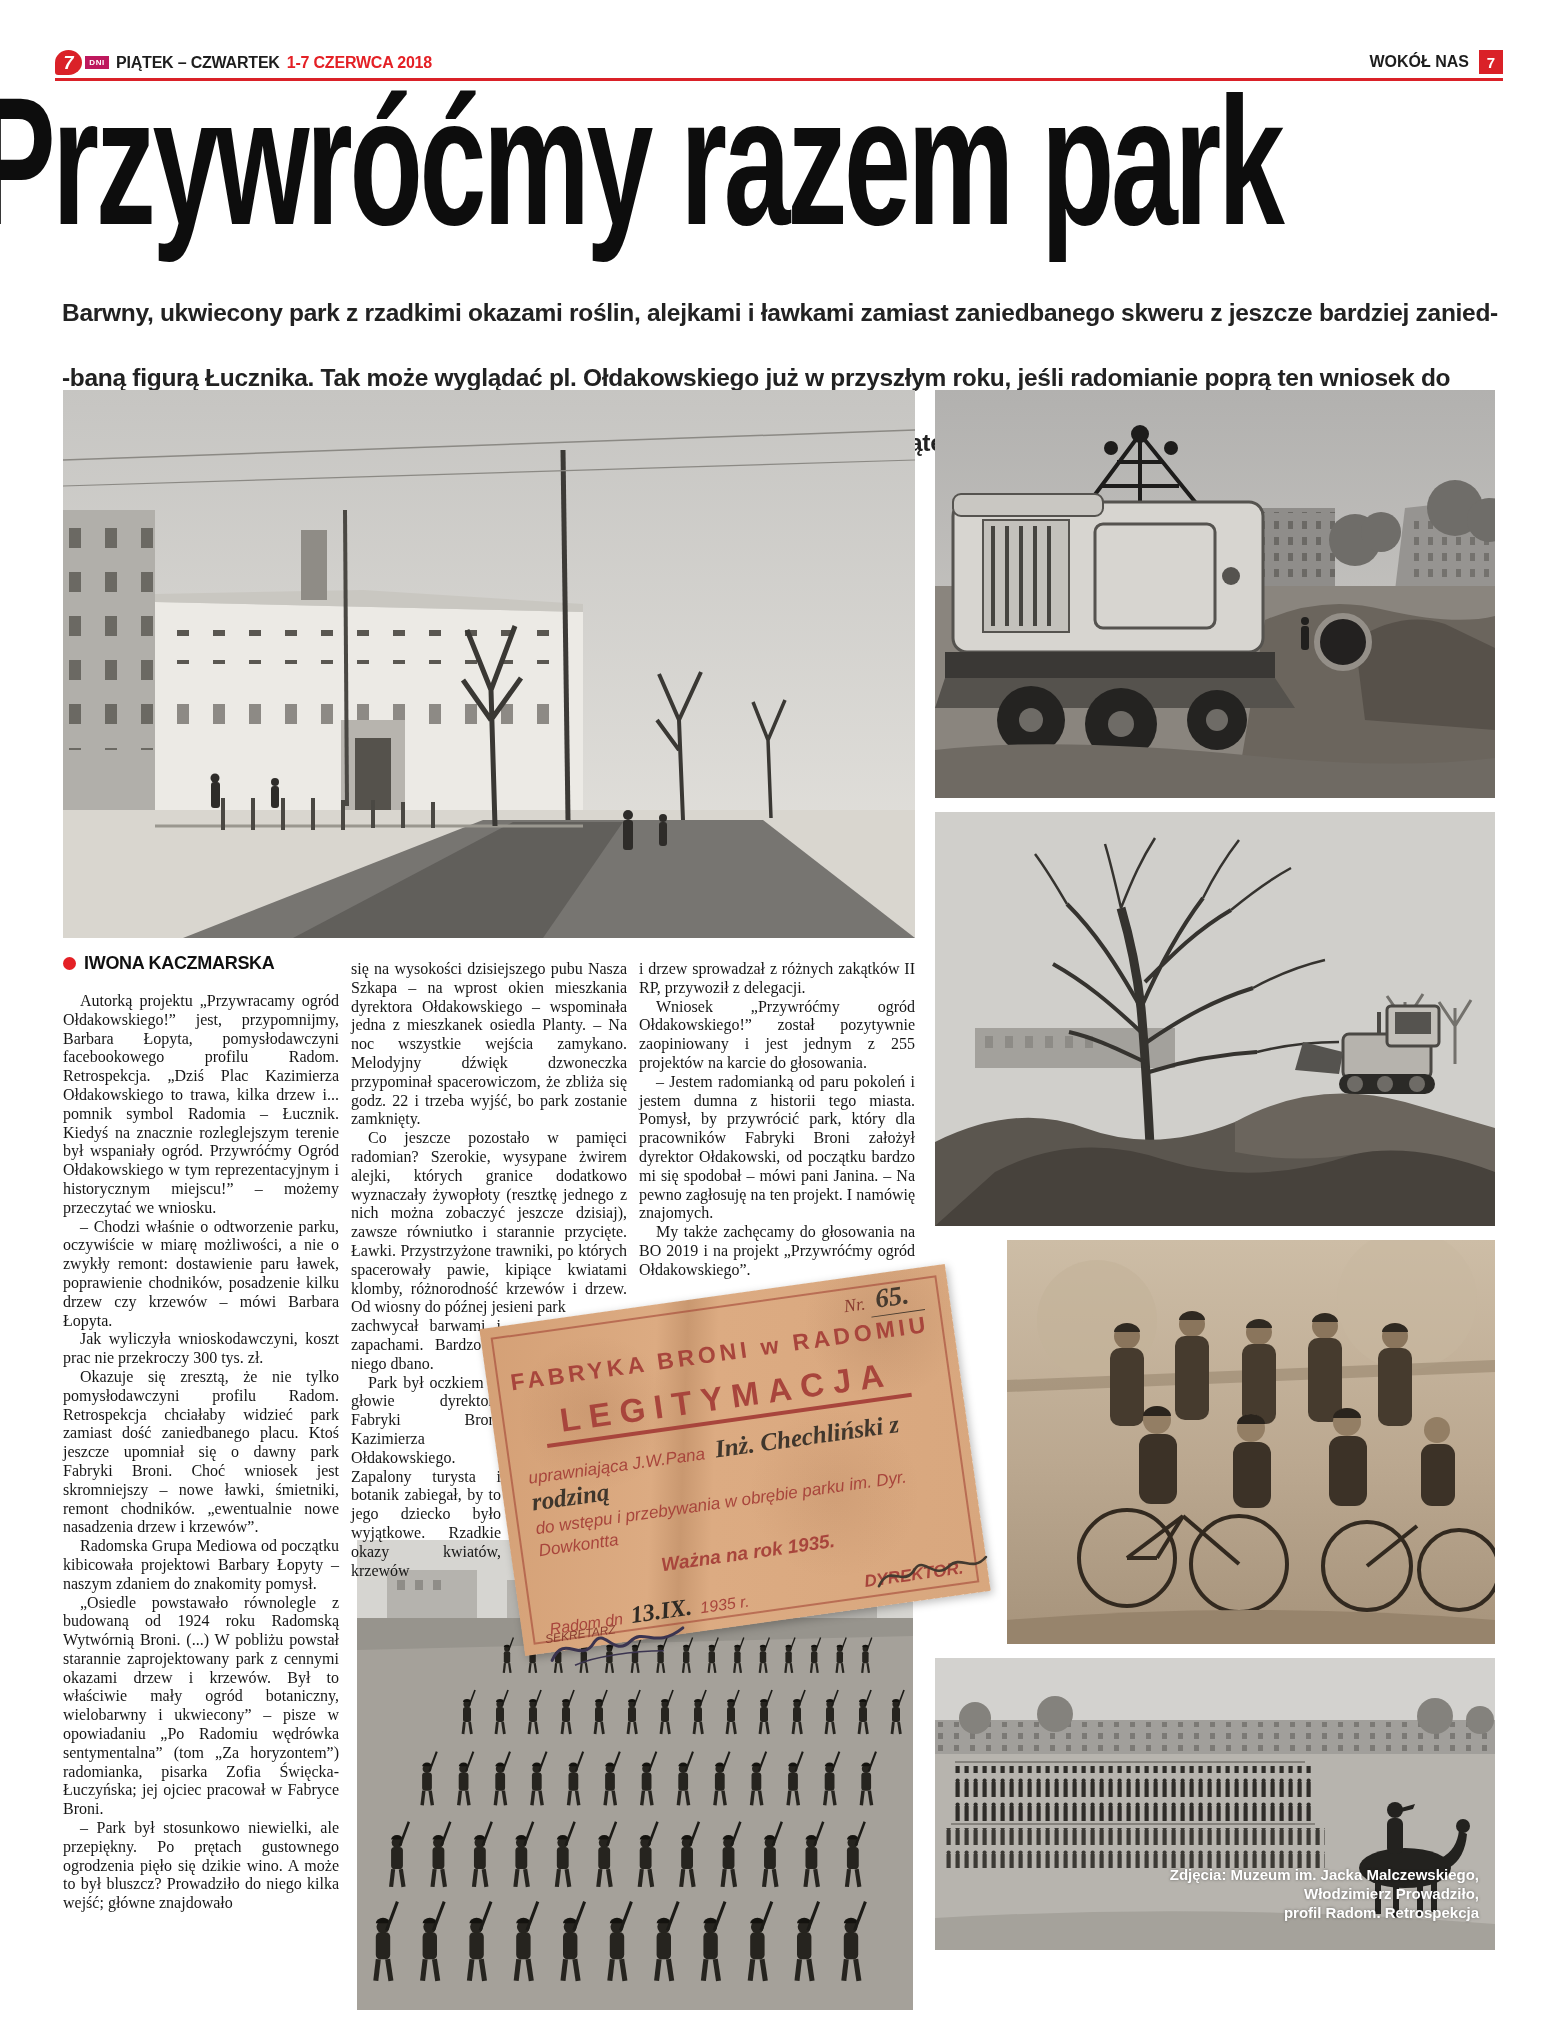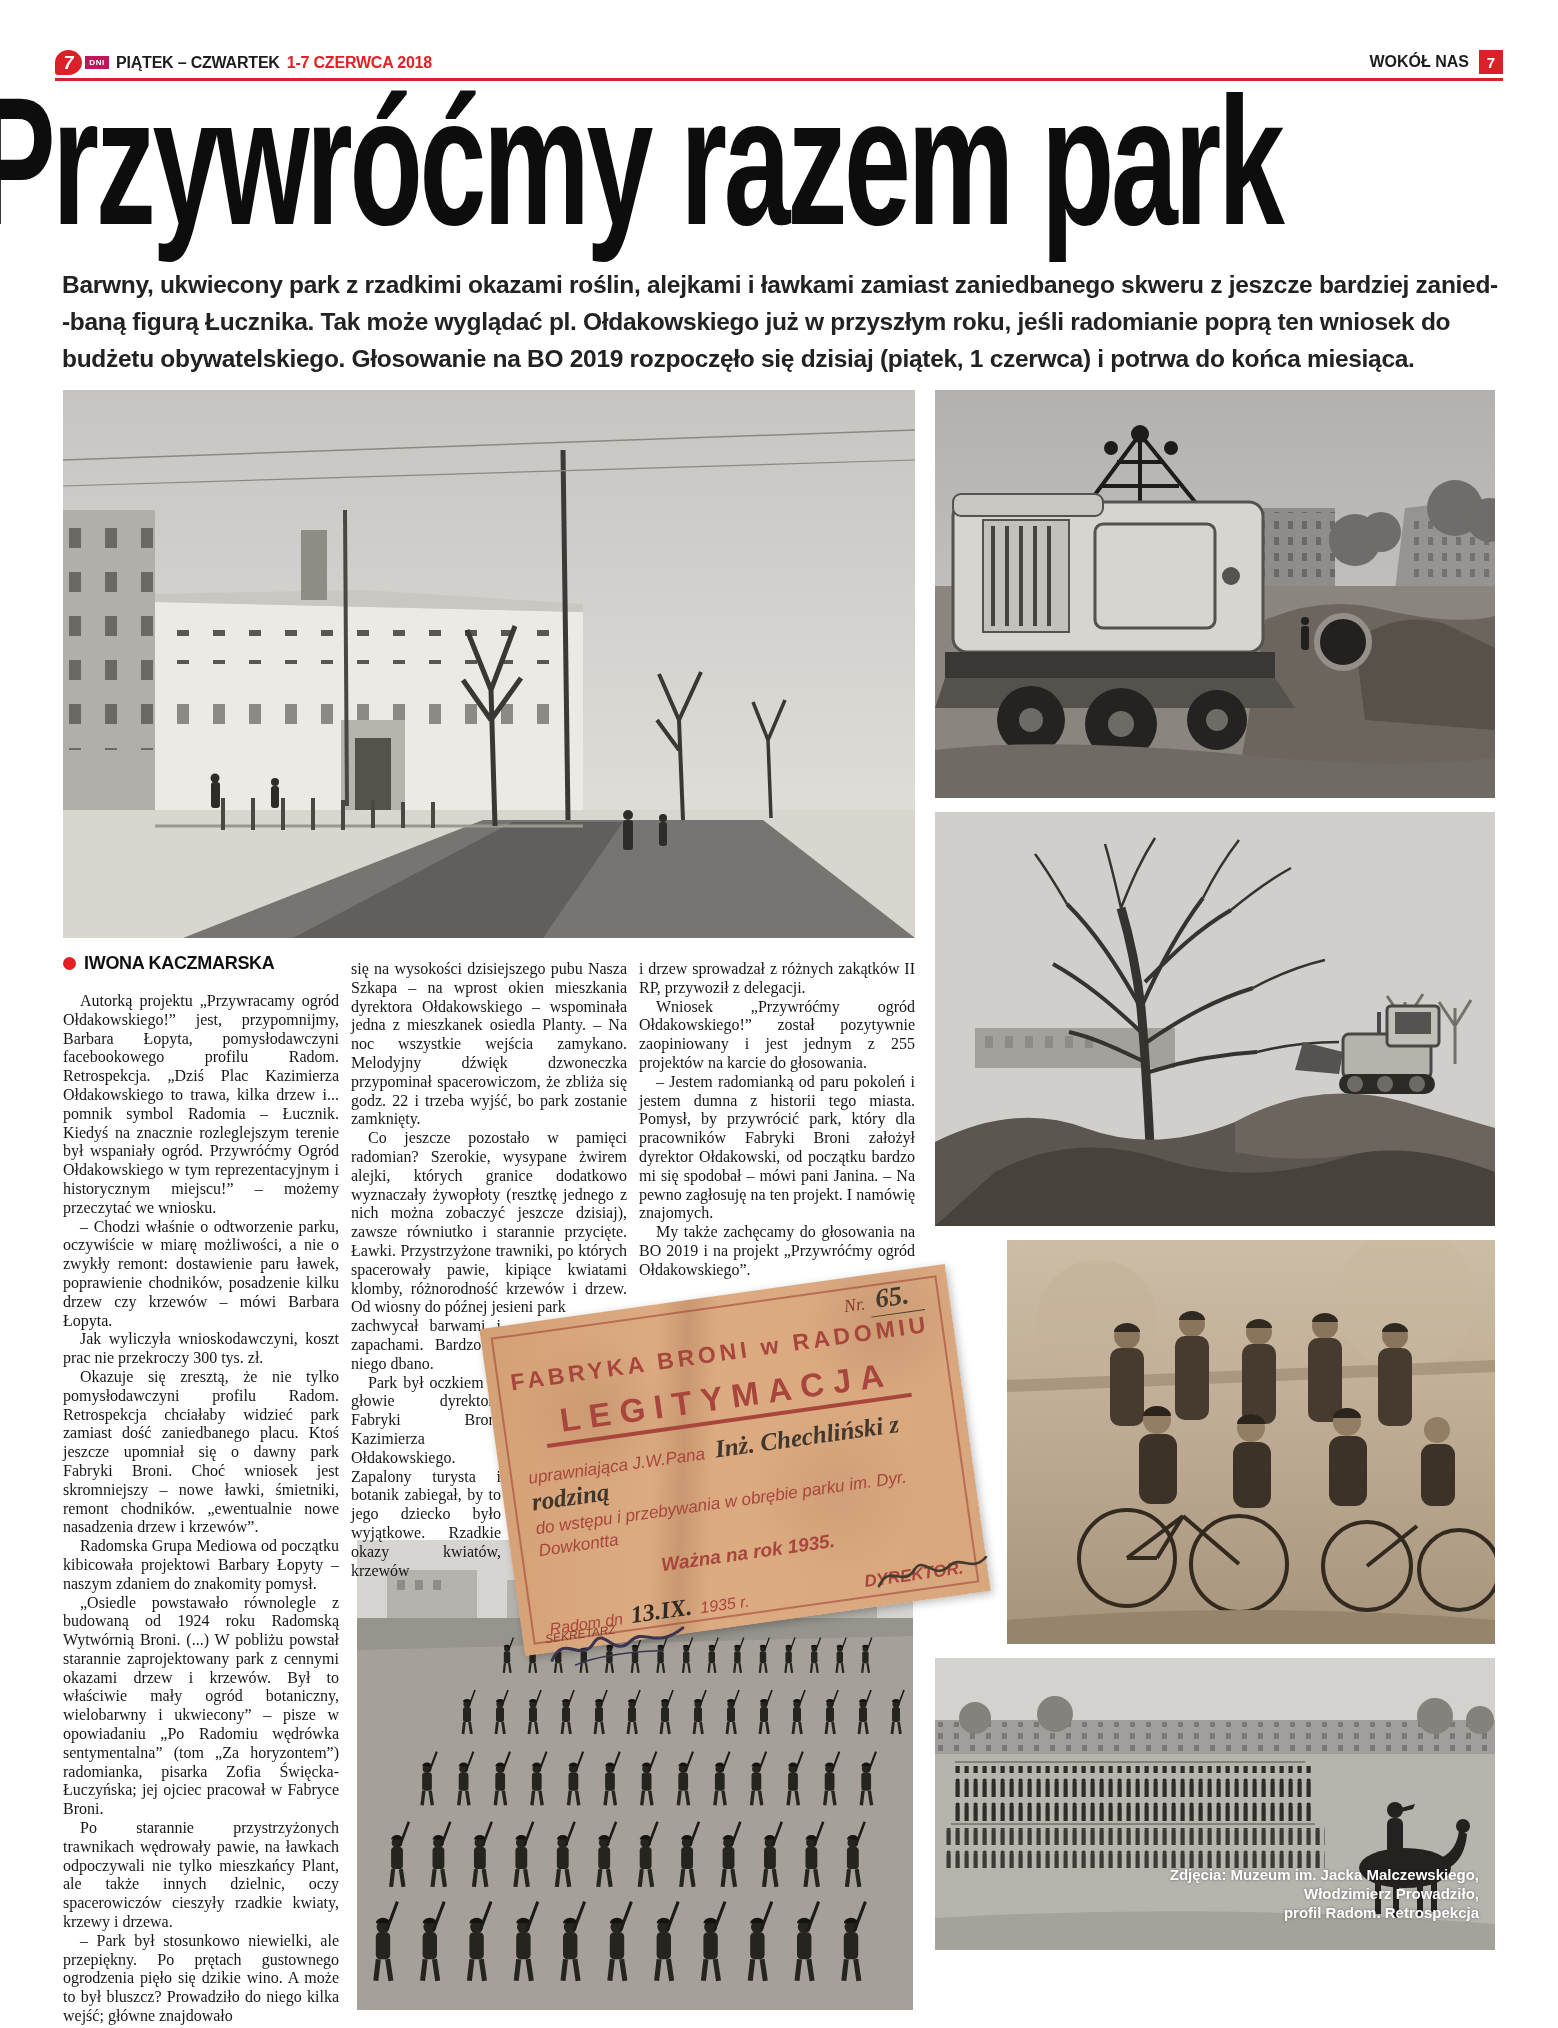--- a/index.html
+++ b/index.html
@@ -27,21 +27,21 @@
     font:bold 15px/1 "Liberation Sans",sans-serif;}
   #masthead-rule{left:55px;top:78px;width:1448px;height:3px;background:#da2128;}
 
   
   #headline{left:0;top:82px;width:1256px;height:158px;display:flex;align-items:center;justify-content:center;}
   #headline span{
     font:bold 182px/1 "Liberation Sans",sans-serif;color:#0d0d0d;
     letter-spacing:-5px;transform:scaleX(.66);transform-origin:50% 50%;white-space:nowrap;display:inline-block;}
   #lead{left:62px;top:266px;width:1440px;font:bold 24.5px/37px "Liberation Sans",sans-serif;
     color:#222;letter-spacing:-.3px;}
-  #lead div{white-space:nowrap;}
+  #lead div{white-space:nowrap;margin-top:28px;}
 
   
   .photo{overflow:hidden;background:#cfcecb;}
   .photo svg{display:block;width:100%;height:100%;}
   #photo-street{left:63px;top:390px;width:852px;height:548px;}
   #photo-excavator{left:935px;top:390px;width:560px;height:408px;}
   #photo-bulldozer{left:935px;top:812px;width:560px;height:414px;}
   #photo-group{left:1007px;top:1240px;width:488px;height:404px;}
   #photo-parade{left:935px;top:1658px;width:560px;height:292px;}
   #photo-march{left:357px;top:1540px;width:556px;height:470px;}
@@ -537,21 +537,20 @@
   <span class="byline-name">IWONA KACZMARSKA</span>
 </div>
 
 <div class="abs col" id="col1">
   <p>Autorką projektu „Przywracamy ogród Ołdakowskiego!” jest, przypomnijmy, Barbara Łopyta, pomysłodawczyni facebookowego profilu Radom. Retrospekcja. „Dziś Plac Kazimierza Ołdakowskiego to trawa, kilka drzew i... pomnik symbol Radomia – Łucznik. Kiedyś na znacznie rozleglejszym terenie był wspaniały ogród. Przywróćmy Ogród Ołdakowskiego w tym reprezentacyjnym i historycznym miejscu!” – możemy przeczytać we wniosku.</p>
   <p>– Chodzi właśnie o odtworzenie parku, oczywiście w miarę możliwości, a nie o zwykły remont: dostawienie paru ławek, poprawienie chodników, posadzenie kilku drzew czy krzewów – mówi Barbara Łopyta.</p>
   <p>Jak wyliczyła wnioskodawczyni, koszt prac nie przekroczy 300 tys. zł.</p>
   <p>Okazuje się zresztą, że nie tylko pomysłodawczyni profilu Radom. Retrospekcja chciałaby widzieć park zamiast dość zaniedbanego placu. Ktoś jeszcze upomniał się o dawny park Fabryki Broni. Choć wniosek jest skromniejszy – nowe ławki, śmietniki, remont chodników. „ewentualnie nowe nasadzenia drzew i krzewów”.</p>
   <p>Radomska Grupa Mediowa od początku kibicowała projektowi Barbary Łopyty – naszym zdaniem do znakomity pomysł.</p>
   <p>„Osiedle powstawało równolegle z budowaną od 1924 roku Radomską Wytwórnią Broni. (...) W pobliżu powstał starannie zaprojektowany park z cennymi okazami drzew i krzewów. Był to właściwie mały ogród botaniczny, wielobarwny i ukwiecony” – pisze w opowiadaniu „Po Radomiu wędrówka sentymentalna” (tom „Za horyzontem”) radomianka, pisarka Zofia Święcka-Łuczyńska; jej ojciec pracował w Fabryce Broni.</p>
-  <p>Po starannie przystrzyżonych trawnikach wędrowały pawie, na ławkach odpoczywali nie tylko mieszkańcy Plant, ale także innych dzielnic, oczy spacerowiczów cieszyły rzadkie kwiaty, krzewy i drzewa.</p>
   <p>– Park był stosunkowo niewielki, ale przepiękny. Po prętach gustownego ogrodzenia pięło się dzikie wino. A może to był bluszcz? Prowadziło do niego kilka wejść; główne znajdowało</p>
 </div>
 
 <div class="abs col" id="col2">
   <p class="no-indent">się na wysokości dzisiejszego pubu Nasza Szkapa – na wprost okien mieszkania dyrektora Ołdakowskiego – wspominała jedna z mieszkanek osiedla Planty. – Na noc wszystkie wejścia zamykano. Melodyjny dźwięk dzwoneczka przypominał spacerowiczom, że zbliża się godz. 22 i trzeba wyjść, bo park zostanie zamknięty.</p>
   <p>Co jeszcze pozostało w pamięci radomian? Szerokie, wysypane żwirem alejki, których granice dodatkowo wyznaczały żywopłoty (resztkę jednego z nich można zobaczyć jeszcze dzisiaj), zawsze równiutko i starannie przycięte. Ławki. Przystrzyżone trawniki, po których spacerowały pawie, kipiące kwiatami klomby, różnorodność krzewów i drzew. Od wiosny do późnej jesieni park</p>
   <p class="no-indent narrow">zachwycał barwami i zapachami. Bardzo o niego dbano.</p>
   <p class="narrow">Park był oczkiem w głowie dyrektora Fabryki Broni Kazimierza Ołdakowskiego. Zapalony turysta i botanik zabiegał, by to jego dziecko było wyjątkowe. Rzadkie okazy kwiatów, krzewów</p>
 </div>
 

